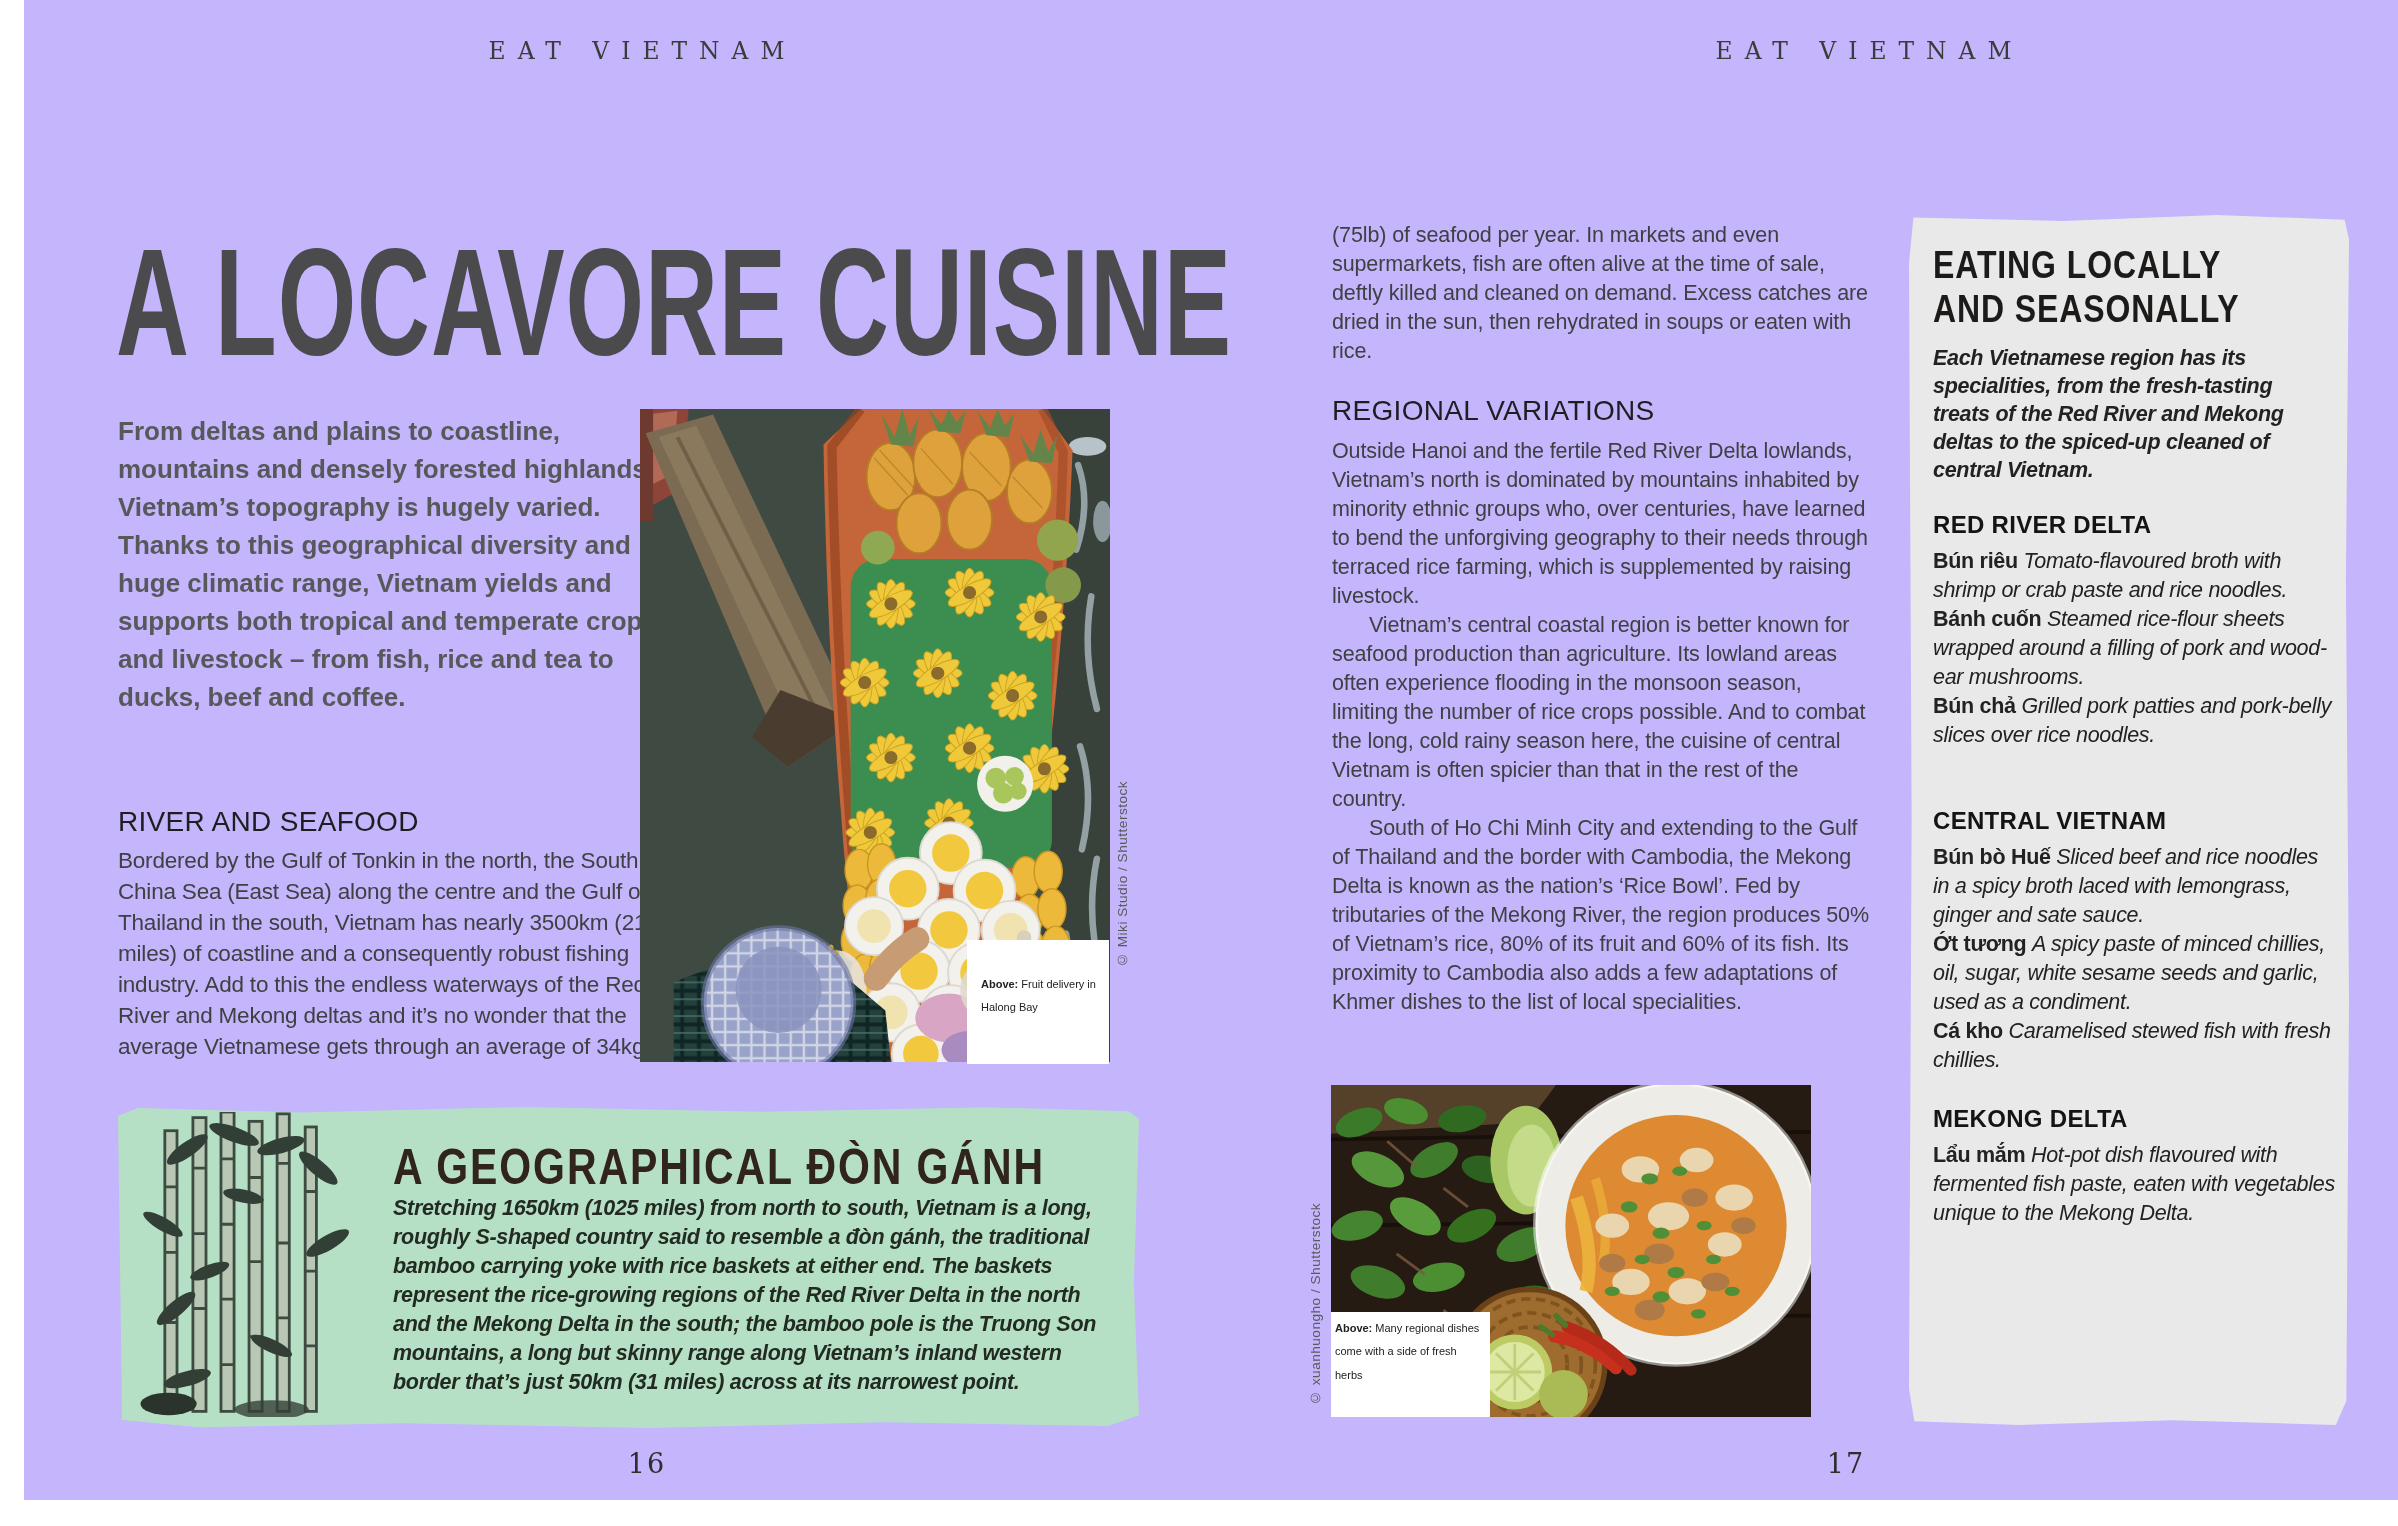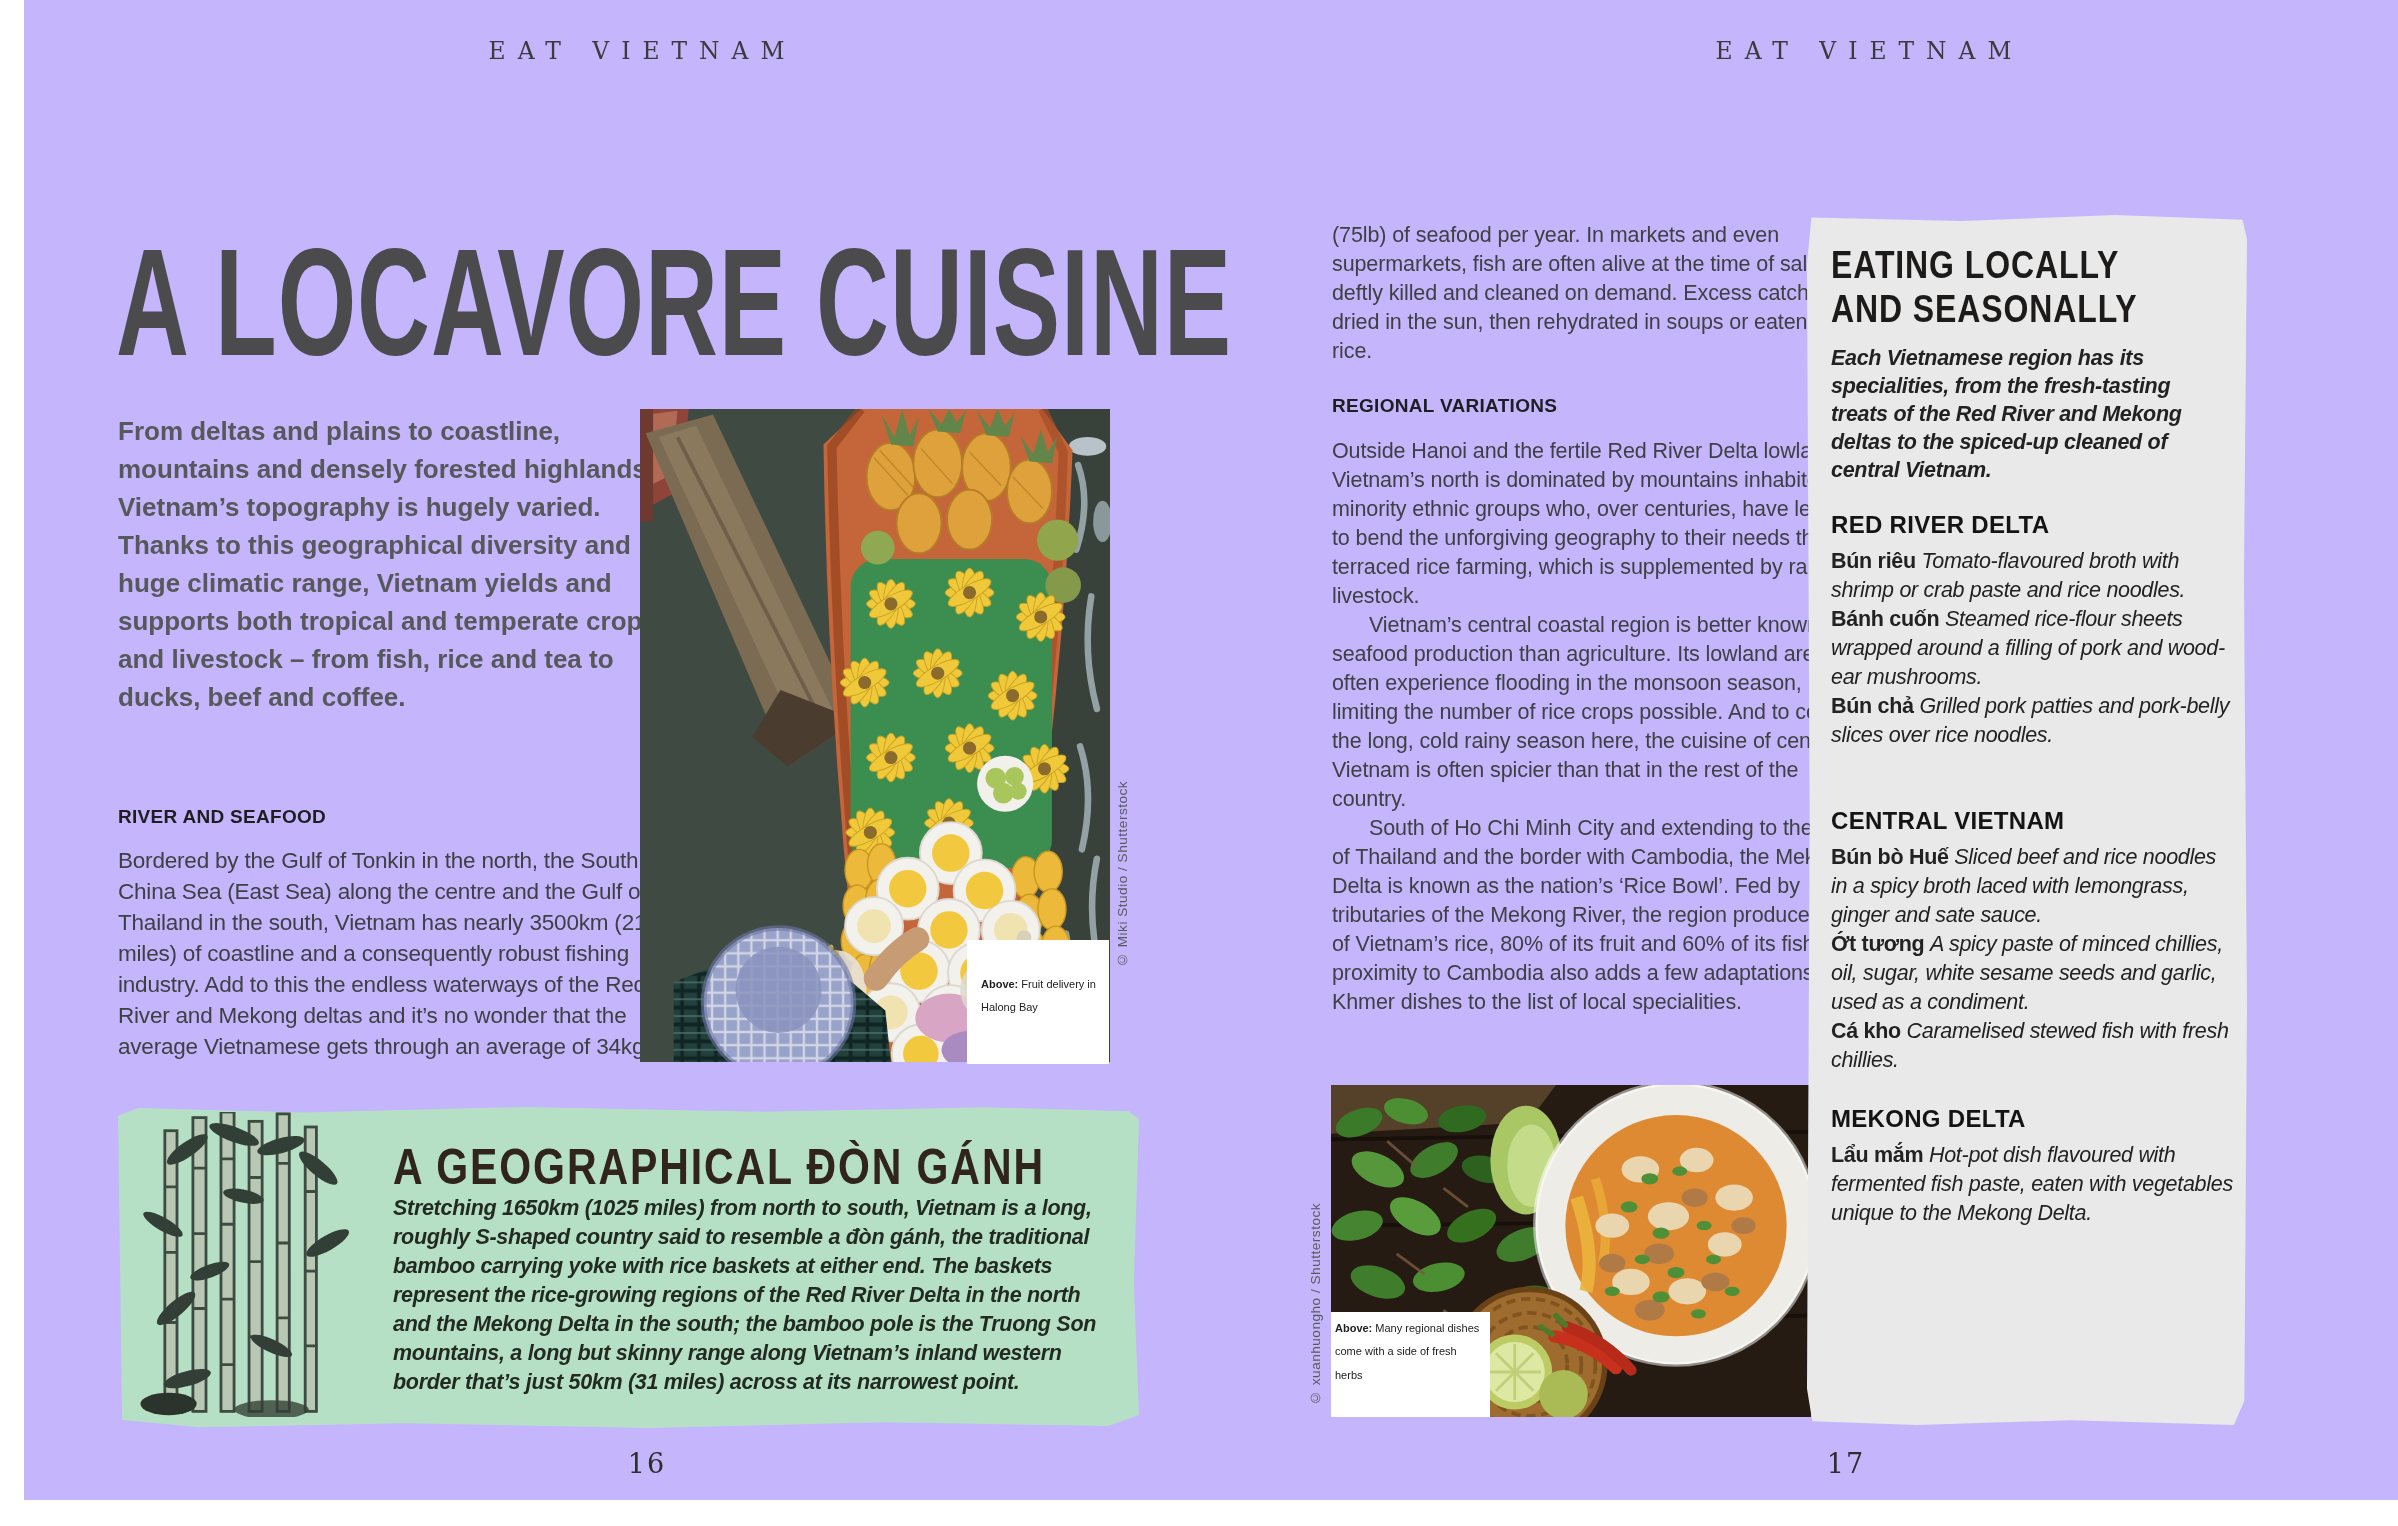--- a/index.html
+++ b/index.html
@@ -8,21 +8,21 @@
   #spread { position:relative; width:2399px; height:1500px; background:#c4b5fd; overflow:hidden;margin-left:24px; }
   .abs { position:absolute; }
 
   .runhead { font-family:"DejaVu Serif", serif; font-size:23.4px; letter-spacing:12px; color:#3b3b3b; text-align:center; white-space:nowrap; }
   .pagenum { font-family:"DejaVu Serif", serif; font-size:27px; letter-spacing:1.9px; color:#2e2e2e; text-align:right; }
 
   .big-title { font-family:"Liberation Sans", sans-serif; font-weight:800; font-size:101px; letter-spacing:0.9px;
                color:#4b4b4d; transform:scaleY(1.5); transform-origin:left top; white-space:nowrap; }
 
   .intro { font-weight:700; font-size:26px; line-height:38px; color:#57585a; }
-  .h2 { font-weight:700; font-size:19px; letter-spacing:0.3px; color:#1e1e20;text-align:right; }
+  .h2 { font-weight:400; font-size:28px; letter-spacing:0.3px; color:#1e1e20;text-align:right; }
   .bodytext { font-size:22.5px; line-height:31px; color:#3f4042; letter-spacing:-0.2px; }
   .rtext { font-size:21.5px; line-height:29px; color:#3f4042; letter-spacing:-0.1px; }
   .indent { text-indent:37px; }
 
   .photo { overflow:hidden; }
   .photo svg { display:block; width:100%; height:100%; }
   .notch { background:#ffffff; }
   .caption { font-size:11px; line-height:23.4px; color:#222222; }
   .cap-label { font-weight:700; }
   .credit { writing-mode:vertical-rl; transform:rotate(180deg); font-size:13.6px; color:#5a5a5a; letter-spacing:0.5px; white-space:nowrap; }
@@ -358,21 +358,21 @@
     </svg>
   </div>
 
   <div class="abs notch" style="left:1307px; top:1312px; width:159px; height:105px;"></div>
   <div class="abs caption" style="left:1311px; top:1317px; width:148px;">
     <span class="cap-label">Above:</span>
     <span>Many regional dishes come with a side of fresh herbs</span>
   </div>
   <div class="abs credit" style="left:1284px; top:1124px; height:281px;">© xuanhuongho / Shutterstock</div>
 
-  <div class="abs sidebarbox" style="left: 1783px; top: 215px; width: 440px; height: 1210px; background-color: rgb(233, 233, 233);">
+  <div class="abs sidebarbox" style="left: 1885px; top: 215px; width: 440px; height: 1210px; background-color: rgb(233, 233, 233);">
     <div class="abs brush sb-heading" style="left:24px; top:28px;">
       <div>EATING LOCALLY</div>
       <div>AND SEASONALLY</div>
     </div>
     <div class="abs sb-intro" style="left:24px; top:129px; width:397px;">Each Vietnamese region has its specialities, from the fresh-tasting treats of the Red River and Mekong deltas to the spiced-up cleaned of central Vietnam.</div>
 
     <div class="abs" style="left:24px; top:296px; width:403px;">
       <div class="sb-title">RED RIVER DELTA</div>
       <p class="sb-item"><span class="term">Bún riêu</span> <span class="desc">Tomato-flavoured broth with shrimp or crab paste and rice noodles.</span></p>
       <p class="sb-item"><span class="term">Bánh cuốn</span> <span class="desc">Steamed rice-flour sheets wrapped around a filling of pork and wood-ear mushrooms.</span></p>

